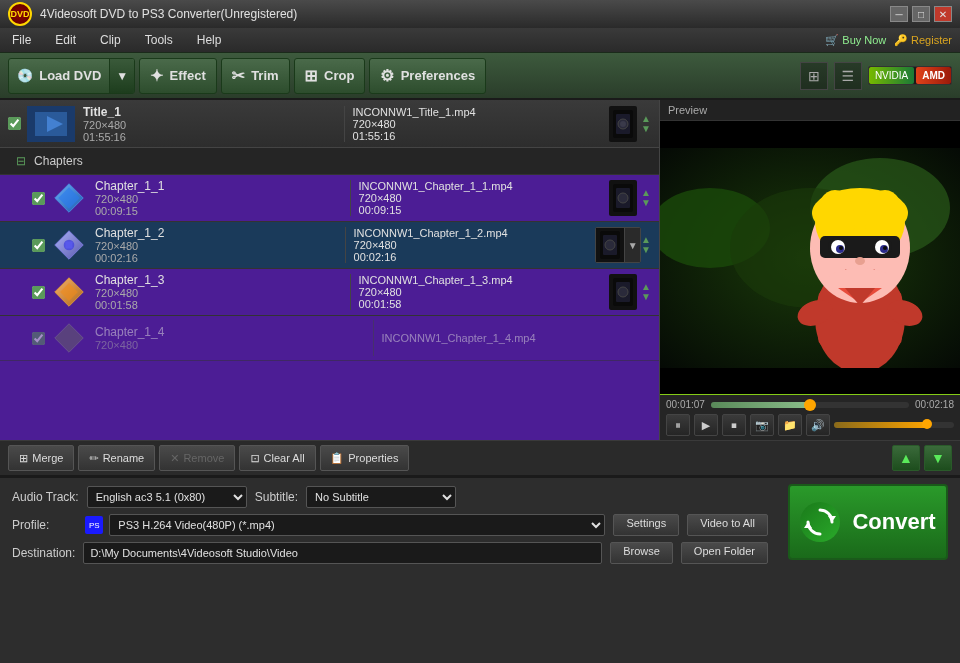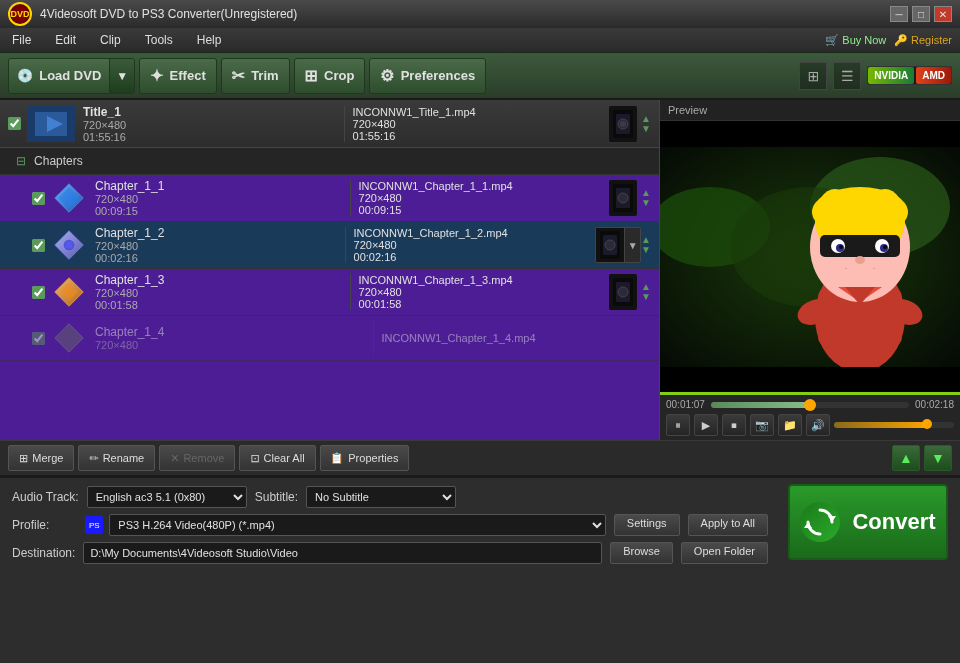--- a/index.html
+++ b/index.html
@@ -94,21 +94,21 @@
     }
     .toolbar-spacer { flex: 1; }
     .toolbar-right { display: flex; gap: 6px; align-items: center; }
     .view-btn {
       width: 28px; height: 28px; background: rgba(0,0,0,0.3);
       border: 1px solid #444; color: #aaa; font-size: 14px;
       display: flex; align-items: center; justify-content: center; cursor: pointer;
     }
     .gpu-badge {
       background: linear-gradient(to right, #76b900, #1b7a37);
-      padding: 3px 6px; font-size: 10px; font-weight: bold; color: white;
+      padding: 3px 6px; font-size: 10px; font-weight: normal; color: white;
       border-radius: 2px; margin-right: 2px;
     }
     .amd-badge {
       background: linear-gradient(to right, #e0421a, #9b1a0a);
       padding: 3px 6px; font-size: 10px; font-weight: bold; color: white;
       border-radius: 2px;
     }
 
     
     .main-content {
@@ -225,21 +225,21 @@
       display: flex;
       align-items: center;
       justify-content: center;
       overflow: hidden;
       position: relative;
     }
 
     .preview-controls {
       background: #252525;
       padding: 4px 6px;
-      border-top: 3px solid #84cc16;
+      border-top: 1px solid #84cc16;
     }
     .progress-bar-container {
       display: flex; align-items: center; gap: 6px;
       margin-bottom: 4px;
     }
     .time-label { font-size: 10px; color: #aaa; white-space: nowrap; }
     .progress-bar {
       flex: 1; height: 6px; background: #333;
       border-radius: 3px; position: relative; cursor: pointer;
     }
@@ -752,21 +752,21 @@
       <span class="bottom-label">Profile:</span>
       <div style="display:flex; align-items:center; flex:1; gap:6px;padding-left:28px;">
         <div style="width:18px;height:18px;background:#1a1aff;border-radius:2px;flex-shrink:0;display:flex;align-items:center;justify-content:center;">
           <span style="font-size:8px;color:white;">PS</span>
         </div>
         <select class="profile-select">
           <option>PS3 H.264 Video(480P) (*.mp4)</option>
         </select>
       </div>
       <div class="bottom-btn">Settings</div>
-      <div class="bottom-btn">Apply to All</div>
+      <div class="bottom-btn">Video to All</div>
     </div>
 
     <div class="dest-row">
       <span class="bottom-label">Destination:</span>
       <input type="text" class="bottom-input" value="D:\My Documents\4Videosoft Studio\Video" style="">
       <div class="bottom-btn">Browse</div>
       <div class="bottom-btn">Open Folder</div>
     </div>
   </div>
 

